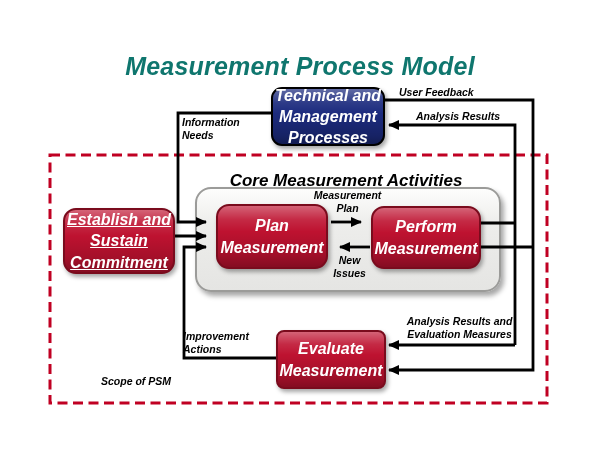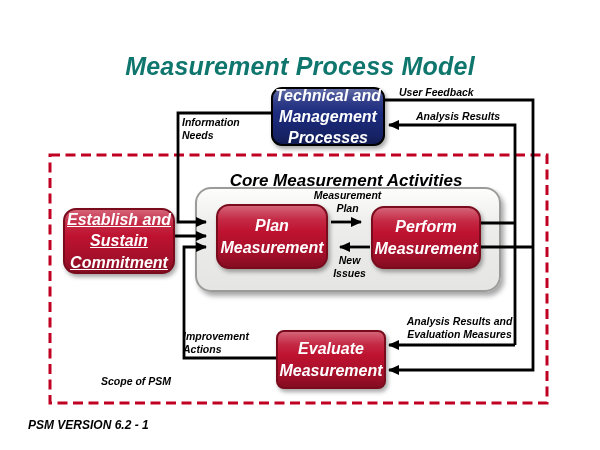--- a/index.html
+++ b/index.html
@@ -110,15 +110,14 @@
   <div id="lbl-measurement-plan" class="lbl">Measurement
 Plan</div>
   <div id="lbl-new-issues" class="lbl">New
 Issues</div>
   <div id="lbl-improvement-actions" class="lbl">Improvement
 Actions</div>
   <div id="lbl-analysis-eval" class="lbl">Analysis Results and
 Evaluation Measures</div>
   <div id="lbl-scope" class="lbl">Scope of PSM</div>
 
-  <div id="footer">PSM VERSION 6.2 - 1</div>
 
 </div>
 
 </body></html>

